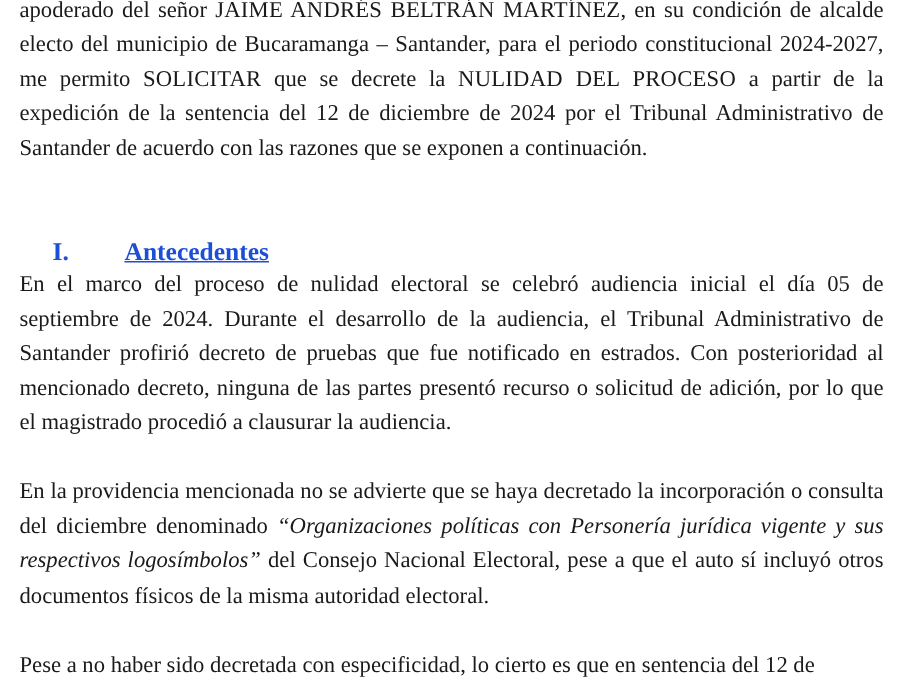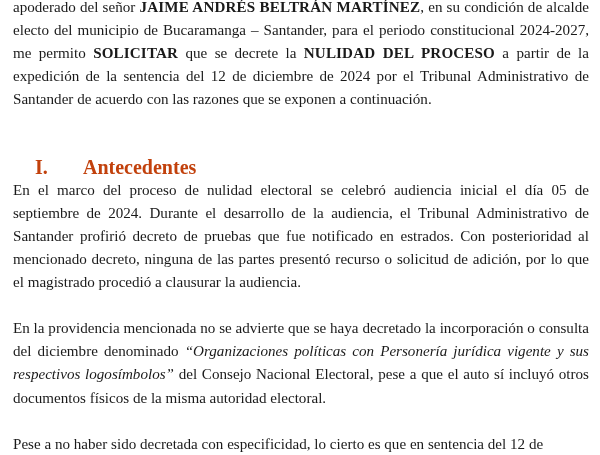--- a/index.html
+++ b/index.html
@@ -42,34 +42,35 @@
   p.para:last-child {
     text-align: left;
   }
   .gap {
     height: 23.1px;
   }
   .gap-small {
     height: 21px;
   }
   b, .bold {
-    font-weight: bold;
+    font-weight: normal;
     letter-spacing: 0.15px;
   }
   i, .ital {
     font-style: italic;
   }
   .heading-row {
     display: block;
-    font-size: 20px;
+    font-size: 17px;
     line-height: 23.1px;
     font-weight: bold;
-    color: #c2410c;
+    color: #1d4ed8;
     margin: 0;
     padding-left: 22px;
+    text-decoration: underline;
   }
   .heading-num {
     display: inline-block;
     width: 48px;
     font-weight: bold;
   }
   .heading-title {
     font-weight: bold;
   }
   .clipped {

